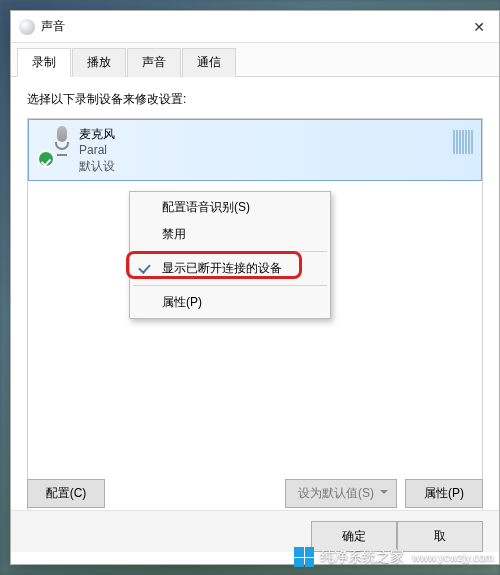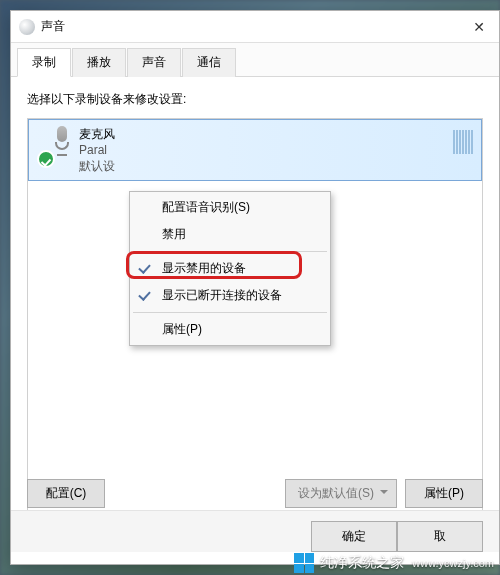--- a/index.html
+++ b/index.html
@@ -36,21 +36,21 @@
     .ctx-sep { height: 1px; background: #d4d4d4; margin: 3px 1px; }
     .ctx-check:before { content: ""; position: absolute; left: 9px; top: 7px; width: 5px; height: 9px; border: solid #5070a0; border-width: 0 2px 2px 0; transform: rotate(42deg); }
     .highlight-ring { position: absolute; left: 115px; top: 240px; width: 176px; height: 28px; border: 3px solid #d62222; border-radius: 8px; z-index: 6; pointer-events: none; }
     .bottom-row { position: absolute; bottom: 56px; left: 16px; right: 16px; display: flex; gap: 8px; }
     .btn { min-width: 78px; padding: 5px 12px; background: #e1e1e1; border: 1px solid #adadad; cursor: pointer; font-family: inherit; font-size: 12px; text-align: center; }
     .btn.dd { padding-right: 22px; position: relative; color: #777; }
     .btn.dd:after { content: ""; position: absolute; right: 8px; top: 10px; border: 4px solid transparent; border-top-color: #888; }
     .spacer { flex: 1; }
     .dialog-buttons { position: absolute; bottom: 12px; right: 0; left: 0; display: flex; justify-content: flex-end; padding: 10px 16px 0; border-top: 1px solid #e4e4e4; background: #f5f5f5; }
     .dialog-buttons .btn { min-width: 86px; padding: 6px 14px; background: #e8e8e8; }
-    .watermark { position: absolute; right: 6px; bottom: 2px; display: flex; align-items: center; gap: 6px; color: #fff; font-size: 14px; font-weight: 500; text-shadow: 0 1px 2px rgba(0,0,0,0.6); z-index: 10; }
+    .watermark { position: absolute; right: 6px; bottom: 8px; display: flex; align-items: center; gap: 6px; color: #fff; font-size: 14px; font-weight: 500; text-shadow: 0 1px 2px rgba(0,0,0,0.6); z-index: 10; }
     .wm-logo { width: 20px; height: 20px; display: grid; grid-template-columns: 1fr 1fr; grid-template-rows: 1fr 1fr; gap: 1px; }
     .wm-logo span { background: #1fa0e4; }
     .wm-url { font-size: 11px; margin-left: 2px; opacity: 0.9; }
   </style>
 </head>
 <body>
 
 <div class="bgblur"></div>
 
 <div class="dialog">
@@ -95,21 +95,20 @@
             <span></span>
         </div>
       </div>
     </div>
   </div>
 
   <div class="ctx-menu">
     <div class="ctx-item">配置语音识别(S)</div>
     <div class="ctx-item">禁用</div>
     <div class="ctx-sep"></div>
-    <div class="ctx-item ctx-check">显示禁用的设备</div>
     <div class="ctx-item ctx-check">显示已断开连接的设备</div>
     <div class="ctx-sep"></div>
     <div class="ctx-item">属性(P)</div>
   </div>
 
   <div class="highlight-ring"></div>
 
   <div class="bottom-row">
     <button class="btn">配置(C)</button>
     <div class="spacer"></div>

